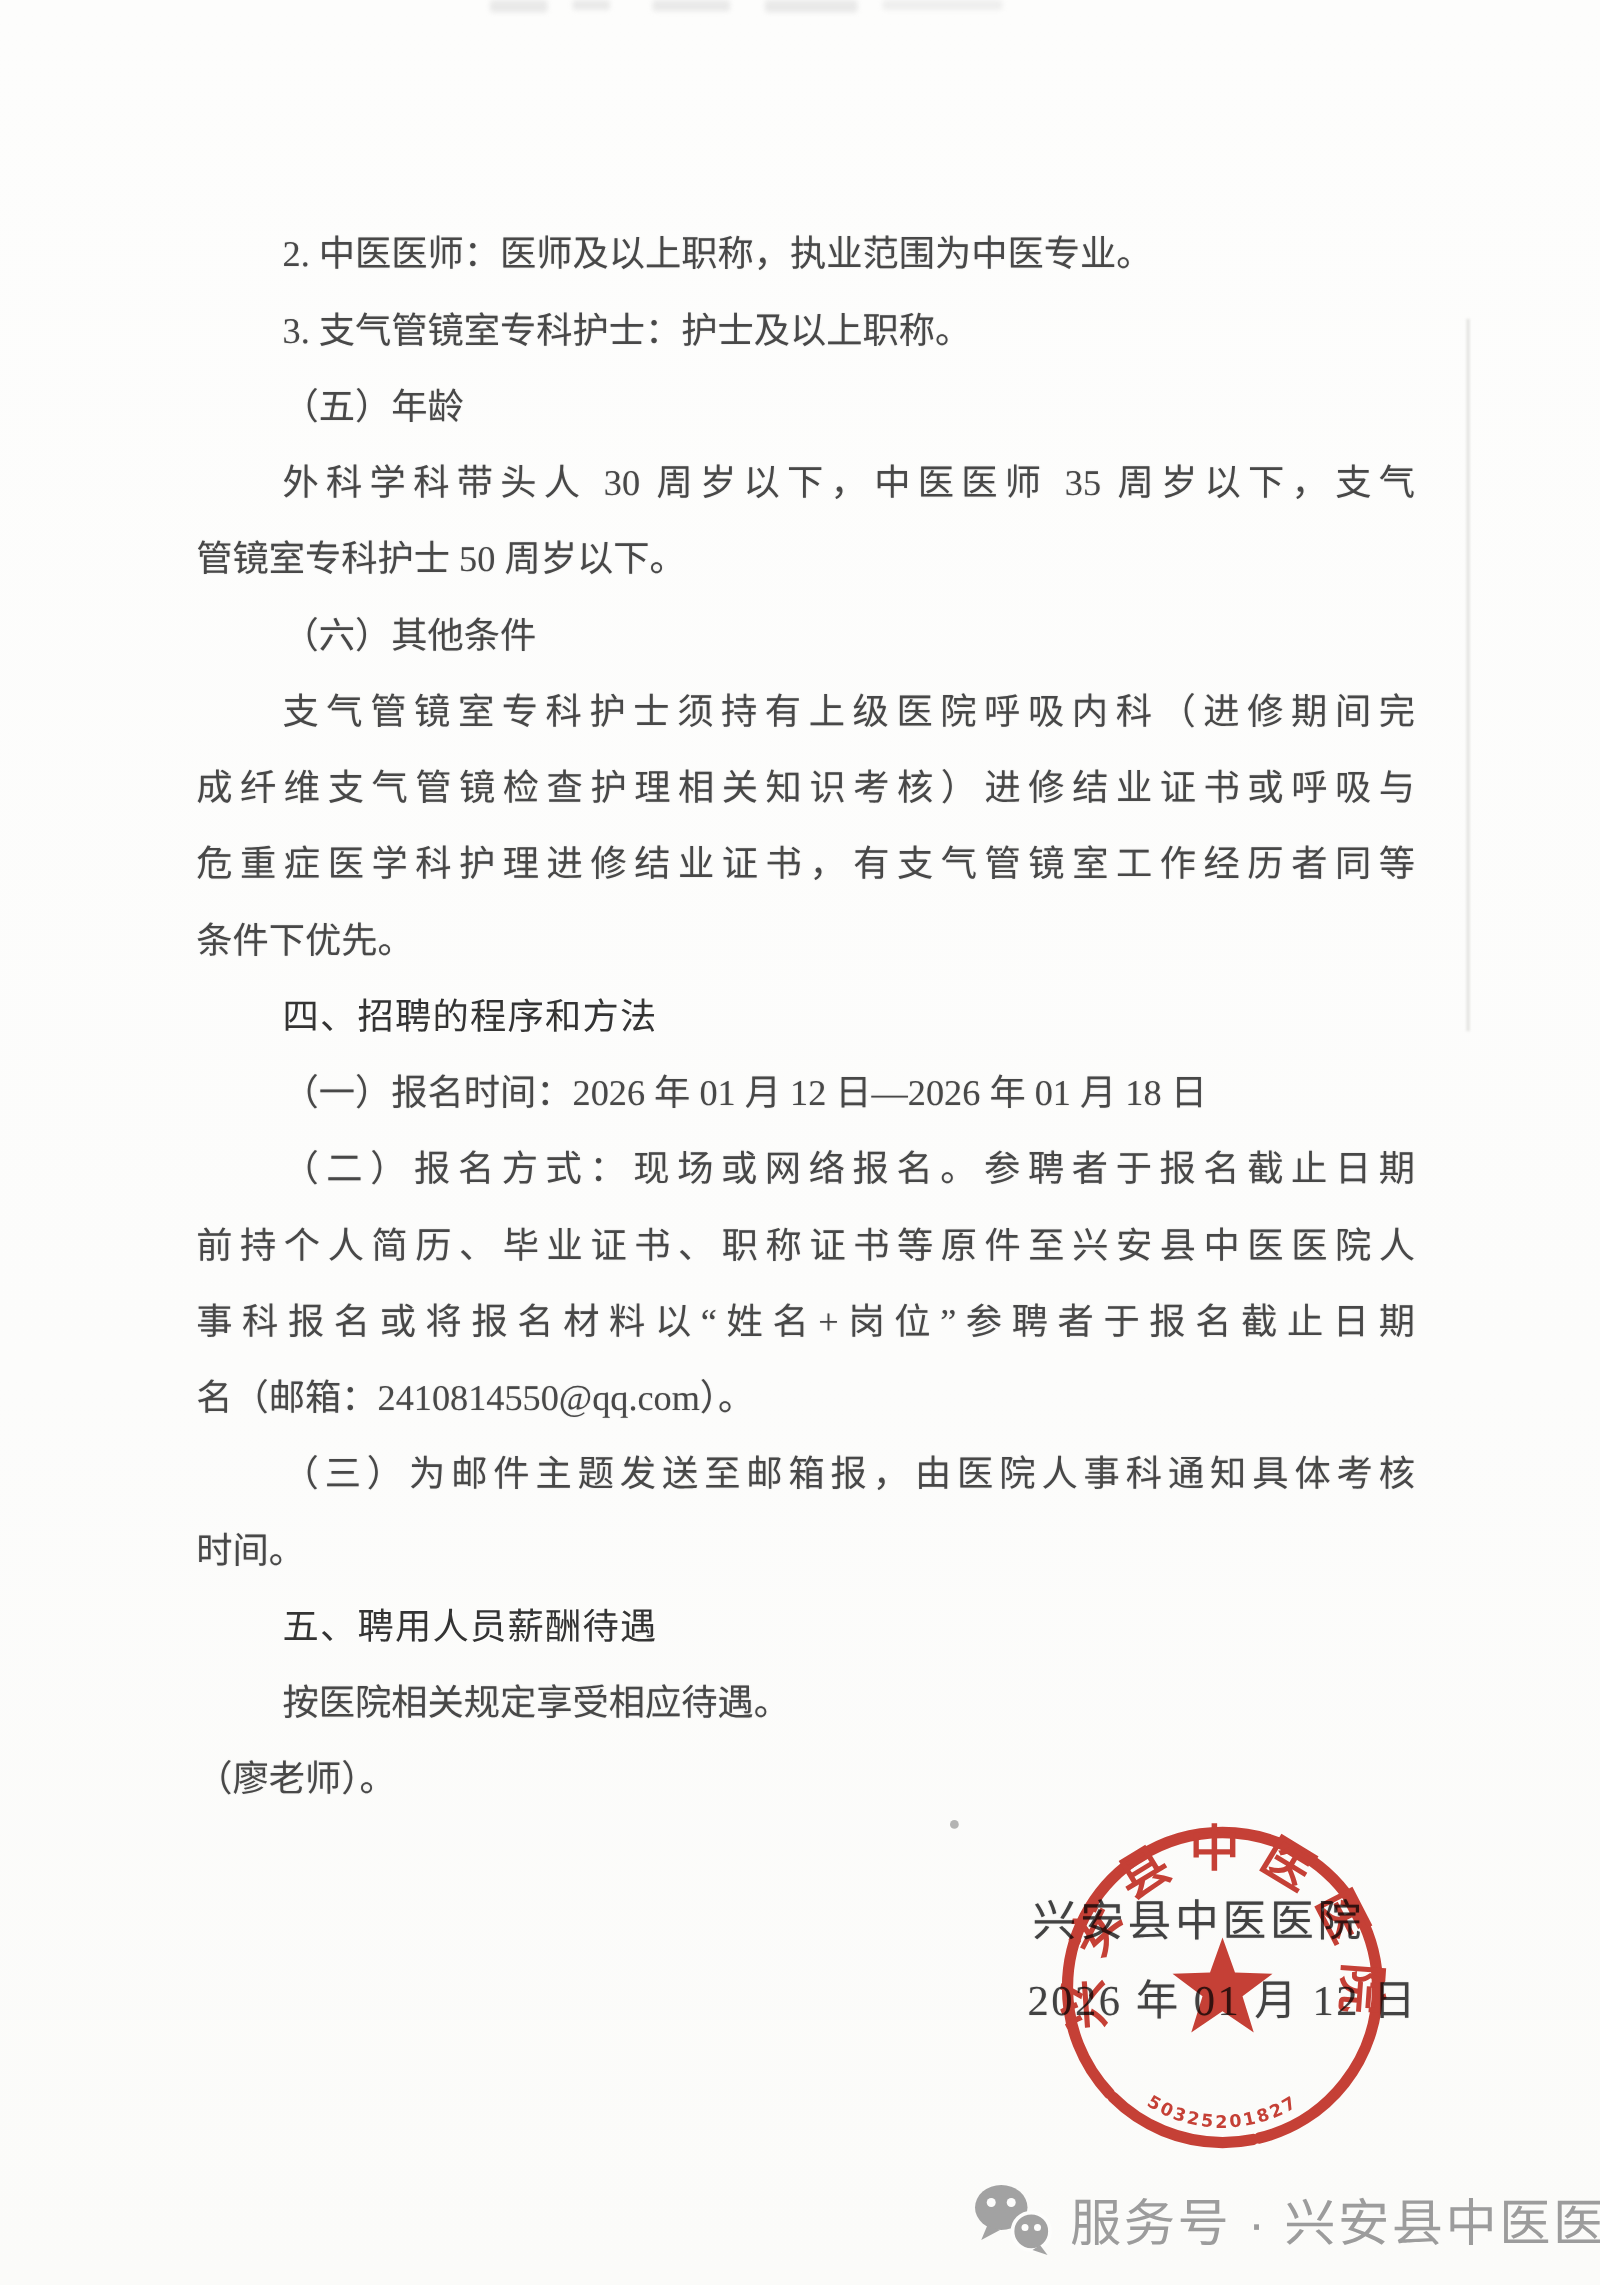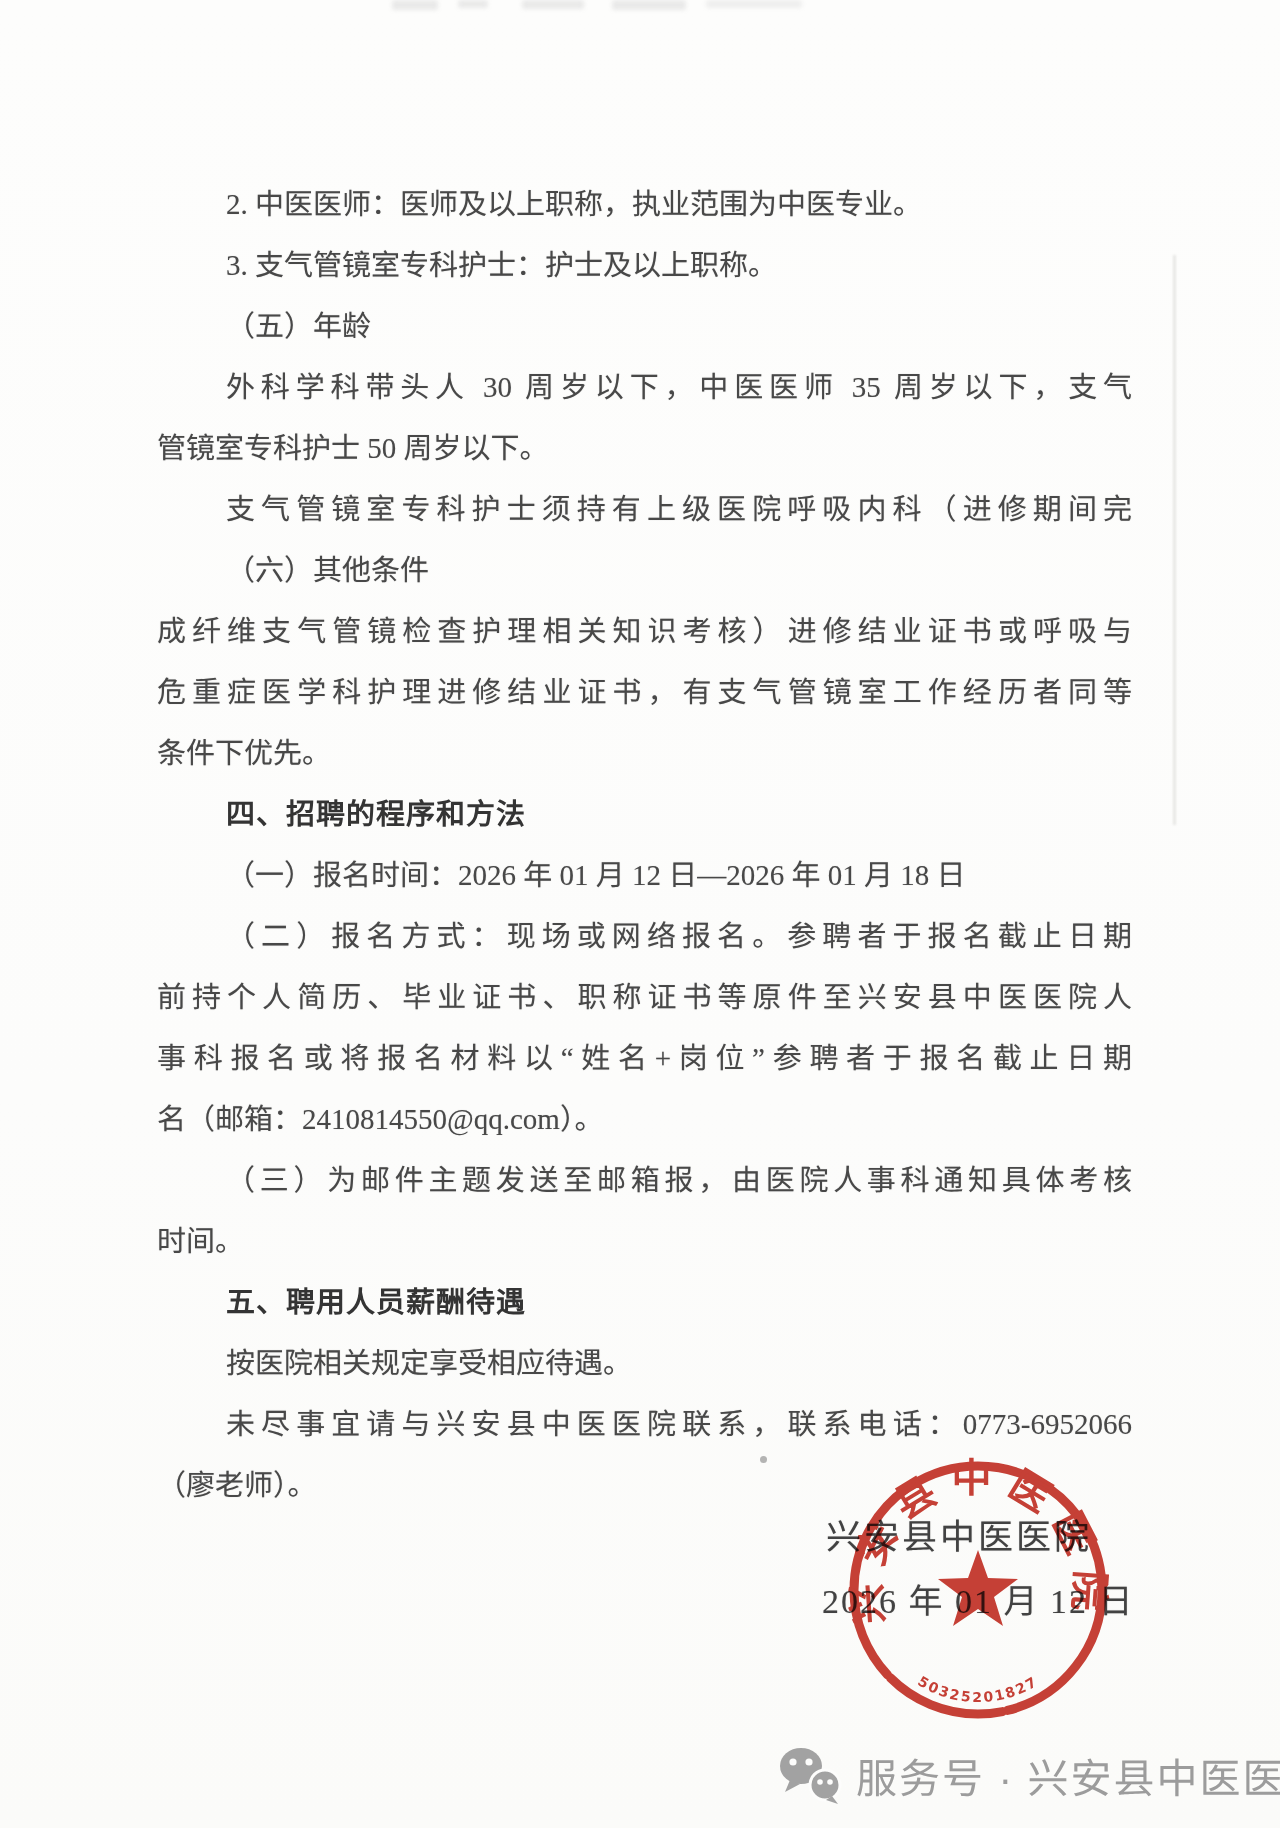--- a/index.html
+++ b/index.html
@@ -26,21 +26,21 @@
   .doc{position:absolute;left:157px;top:174px;width:975px;}
   .line{
     font-size:29px;line-height:61px;color:var(--text-grey,#484848);
     white-space:nowrap;
     text-shadow:0 0 1px rgba(90,90,90,.35);
   }
   .line.justify{white-space:normal;text-align:justify;text-align-last:justify;}
   .line.indent{text-indent:69px;}
   .line.bold{
     font-family:"Liberation Sans","DejaVu Sans",sans-serif;
-    font-weight:700;color:#343434;letter-spacing:1px;
+    font-weight:400;color:#343434;letter-spacing:1px;
     text-shadow:none;
   }
 
   .sig-org{
     position:absolute;left:826px;top:1518px;
     font-size:35px;line-height:40px;letter-spacing:3px;color:#424242;
     text-shadow:0 0 1px rgba(90,90,90,.35);
   }
   .sig-date{
     position:absolute;left:822px;top:1583px;
@@ -76,36 +76,35 @@
   <div class="crease"></div>
   <div class="speck"></div>
 
   <div class="doc">
 
   <div class="line indent">2. 中医医师：医师及以上职称，执业范围为中医专业。</div>
       <div class="line indent">3. 支气管镜室专科护士：护士及以上职称。</div>
       <div class="line indent">（五）年龄</div>
       <div class="line indent justify">外科学科带头人 30 周岁以下，中医医师 35 周岁以下，支气</div>
       <div class="line">管镜室专科护士 50 周岁以下。</div>
+      <div class="line indent">（六）其他条件</div>
       <div class="line indent justify">支气管镜室专科护士须持有上级医院呼吸内科（进修期间完</div>
-      <div class="line indent">（六）其他条件</div>
       <div class="line justify">成纤维支气管镜检查护理相关知识考核）进修结业证书或呼吸与</div>
       <div class="line justify">危重症医学科护理进修结业证书，有支气管镜室工作经历者同等</div>
       <div class="line">条件下优先。</div>
       <div class="line indent bold">四、招聘的程序和方法</div>
       <div class="line indent">（一）报名时间：2026 年 01 月 12 日—2026 年 01 月 18 日</div>
       <div class="line indent justify">（二）报名方式：现场或网络报名。参聘者于报名截止日期</div>
       <div class="line justify">前持个人简历、毕业证书、职称证书等原件至兴安县中医医院人</div>
       <div class="line justify">事科报名或将报名材料以“姓名+岗位”参聘者于报名截止日期</div>
       <div class="line">名（邮箱：2410814550@qq.com）。</div>
       <div class="line indent justify">（三）为邮件主题发送至邮箱报，由医院人事科通知具体考核</div>
       <div class="line">时间。</div>
       <div class="line indent bold">五、聘用人员薪酬待遇</div>
       <div class="line indent">按医院相关规定享受相应待遇。</div>
-      <div class="line indent justify">未尽事宜请与兴安县中医医院联系，联系电话：0773-6952066</div>
       <div class="line">（廖老师）。</div>
     </div>
 
   <div class="sig-org">兴安县中医医院</div>
   <div class="sig-date">2026 年 01 月 12 日</div>
 
   <svg class="seal" viewBox="0 0 280 280">
     <circle cx="140" cy="140" r="124" fill="none" stroke="var(--seal-red)" stroke-width="9" stroke-dasharray="165 5 122 4 212 6 141 5" stroke-linecap="round"></circle>
     <path id="sealArc" d="M 49 173 A 97 97 0 1 1 231 173" fill="none"></path>
     <text font-size="40" fill="var(--seal-red)" letter-spacing="13" font-weight="700" font-family="Liberation Sans, DejaVu Sans, sans-serif">

